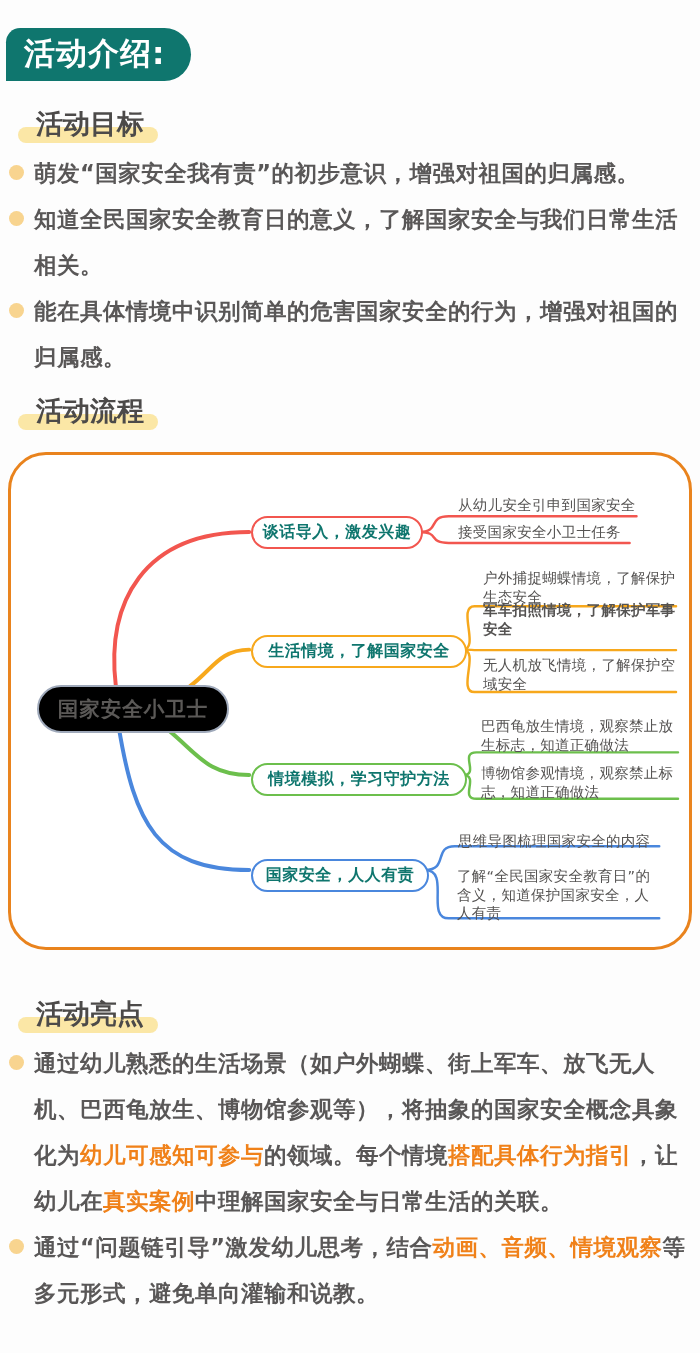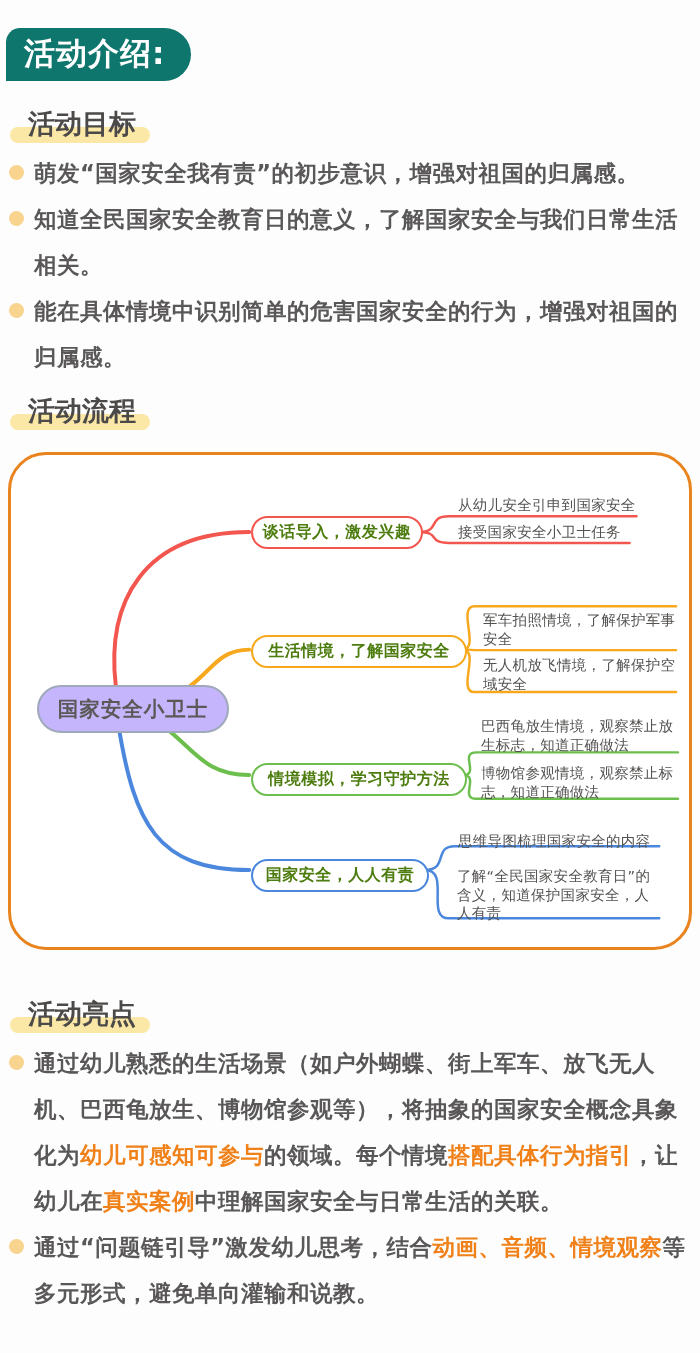--- a/index.html
+++ b/index.html
@@ -19,21 +19,21 @@
     background:#0f766e; color:#ffffff;
     font-size:31px; font-weight:700;
     line-height:1;
     padding:10px 26px 12px 18px;
     border-radius:16px 30px 30px 0;
     letter-spacing:1px;
   }
 
   
   .sec-heading {
-    position:absolute; left:28px;
+    position:absolute; left:36px;
     font-size:27px; font-weight:700; color:#4c4a49;
     line-height:1.2; z-index:1;
   }
   .sec-heading .txt { position:relative; z-index:2; }
   .sec-heading::before {
     content:""; position:absolute; z-index:0;
     left:-18px; right:-14px; bottom:-3px; height:16px;
     background:#fbe7a6; border-radius:9px;
   }
   .h-goals { top:108px; }
@@ -68,47 +68,47 @@
   .mm-svg path { fill:none; stroke-linecap:round; }
   .main-branch { stroke-width:4; }
   .bracket { stroke-width:2.5; }
   .st-red    { stroke:#f2564f; }
   .st-yellow { stroke:#f7a81c; }
   .st-green  { stroke:#6cbf4c; }
   .st-blue   { stroke:#4a87dd; }
 
   .mm-node {
     position:absolute; display:flex; align-items:center; justify-content:center;
-    background:#fff; color:#4d7c0f;
+    background:#fff; color:#0f766e;
     font-size:16px; font-weight:600; letter-spacing:0.5px;
     height:33px; border-radius:17px; border:2.5px solid;
     white-space:nowrap; z-index:2;
   }
   .mm-root {
     position:absolute; left:26px; top:230px;
     width:192px; height:48px; border-radius:26px;
-    border:2.5px solid #9fa9ba; background:#c4b5fd;
+    border:2.5px solid #9fa9ba; background:#000000;
     display:flex; align-items:center; justify-content:center;
     font-size:20.5px; font-weight:600; color:#5b5957;
     letter-spacing:1px; z-index:2;
   }
   .n-red    { left:240px; top:61px;  width:172px; border-color:#f2564f; }
   .n-yellow { left:240px; top:180px; width:216px; border-color:#f7a81c; }
   .n-green  { left:240px; top:308px; width:216px; border-color:#6cbf4c; }
   .n-blue   { left:240px; top:404px; width:178px; border-color:#4a87dd; }
 
   .leaf {
     position:absolute; width:206px;
     font-size:14.5px; font-weight:500; color:#555352;
     line-height:18.5px; letter-spacing:0.3px; z-index:2;
   }
   .lf-r0 { left:447px; top:41px;  width:215px; }
   .lf-r1 { left:447px; top:68px;  width:215px; }
   .lf-y0 { left:472px; top:114px; }
-  .lf-y1 { left:472px; top:156px; }
+  .lf-y1 { left:472px; top:146px;font-weight:bold; }
   .lf-y2 { left:472px; top:201px; }
   .lf-g0 { left:470px; top:262px; }
   .lf-g1 { left:470px; top:309px; }
   .lf-b0 { left:447px; top:377px; width:215px; }
   .lf-b1 { left:446px; top:412px; width:200px; }
 </style>
 </head>
 <body>
 
 <div class="badge">活动介绍:</div>
@@ -147,20 +147,21 @@
 
   <div class="mm-root">国家安全小卫士</div>
 
   <div class="mm-node n-red">谈话导入，激发兴趣</div>
   <div class="mm-node n-yellow">生活情境，了解国家安全</div>
   <div class="mm-node n-green">情境模拟，学习守护方法</div>
   <div class="mm-node n-blue">国家安全，人人有责</div>
 
   <div class="leaf lf-r0">从幼儿安全引申到国家安全</div>
   <div class="leaf lf-r1">接受国家安全小卫士任务</div>
+  <div class="leaf lf-y0">户外捕捉蝴蝶情境，了解保护生态安全</div>
   <div class="leaf lf-y1">军车拍照情境，了解保护军事安全</div>
   <div class="leaf lf-y2">无人机放飞情境，了解保护空域安全</div>
   <div class="leaf lf-g0">巴西龟放生情境，观察禁止放生标志，知道正确做法</div>
   <div class="leaf lf-g1">博物馆参观情境，观察禁止标志，知道正确做法</div>
   <div class="leaf lf-b0">思维导图梳理国家安全的内容</div>
   <div class="leaf lf-b1">了解“全民国家安全教育日”的含义，知道保护国家安全，人人有责</div>
 </div>
 
 <h2 class="sec-heading h-light"><span class="txt">活动亮点</span></h2>
 

